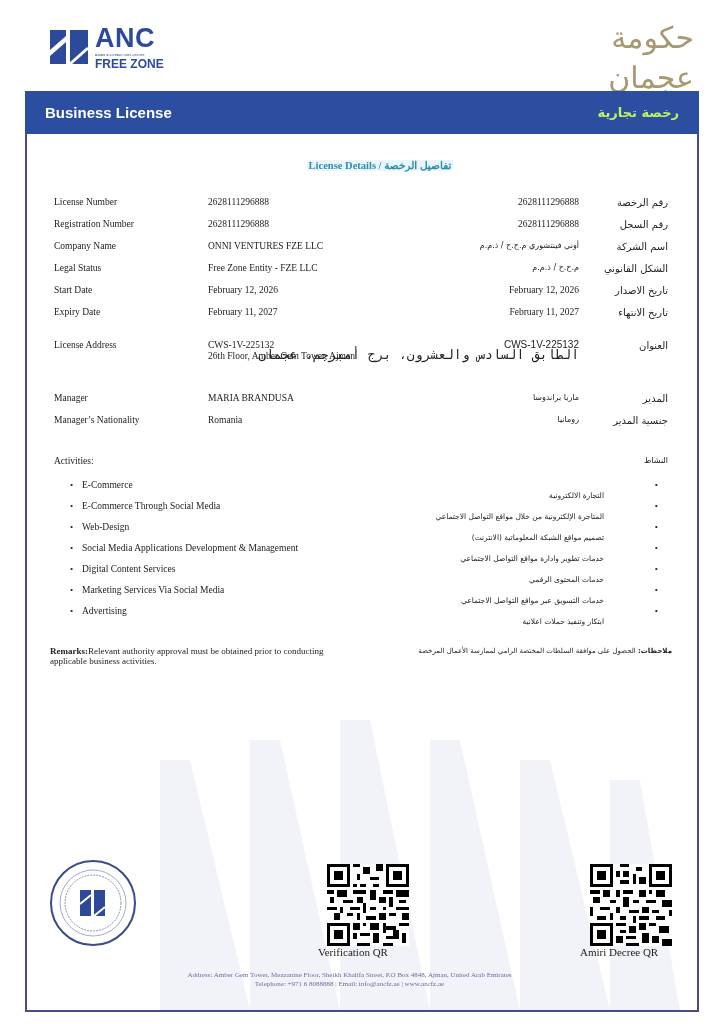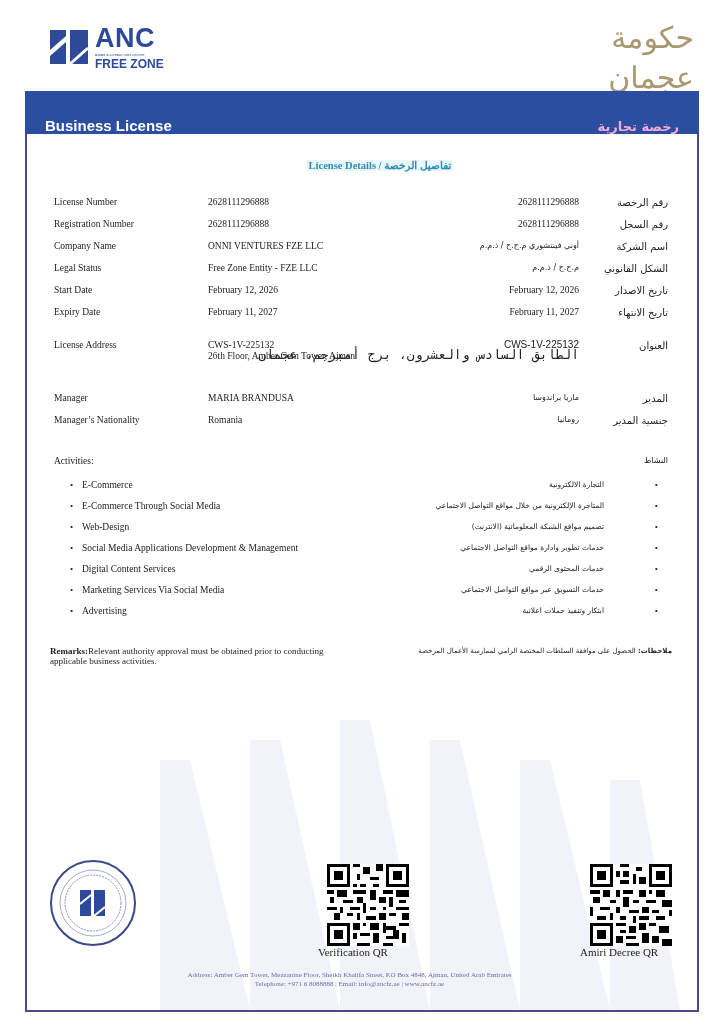--- a/index.html
+++ b/index.html
@@ -11,23 +11,23 @@
   .logo-text { margin-left: 5px; display: flex; flex-direction: column; line-height: 1; }
   .logo-anc-title { font-family: "Liberation Sans", sans-serif; font-weight: bold; font-size: 27px; color: #2d4a9a; letter-spacing: 0.5px; }
   .logo-anc-small { font-family: "Liberation Sans", sans-serif; font-size: 3px; color: #2d4a9a; margin: 2px 0 1px; height: 3px; overflow: hidden; }
   .logo-anc-fz { font-family: "Liberation Sans", sans-serif; font-weight: bold; font-size: 12px; color: #2d4a9a; }
 
   .logo-gov { position: absolute; right: 30px; top: 18px; width: 100px; text-align: right; }
   .gov-calligraphy { font-family: "DejaVu Serif", serif; font-size: 30px; color: #a89870; line-height: 40px; direction: rtl; }
   .gov-caption { font-family: "Liberation Serif", serif; font-size: 8px; color: #555; margin-top: 2px; }
 
   .frame { position: absolute; left: 25px; top: 91px; width: 674px; height: 921px; border: 2px solid #4a4a8a; border-top: none; }
-  .header-bar { position: absolute; left: 25px; top: 91px; width: 674px; height: 43px; background: #2b4ea0; display: flex; align-items: flex-end; justify-content: space-between; padding: 0 20px; }
+  .header-bar { position: absolute; left: 25px; top: 91px; width: 674px; height: 43px; background: #2b4ea0; display: flex; align-items: center; justify-content: space-between; padding: 0 20px; }
   .header-en { font-family: "Liberation Sans", sans-serif; font-weight: bold; font-size: 15px; color: #fff; }
-  .header-ar { font-family: "DejaVu Sans", sans-serif; font-weight: bold; font-size: 13px; color: #f9a8d4; direction: rtl; }
+  .header-ar { font-family: "DejaVu Sans", sans-serif; font-weight: bold; font-size: 13px; color: #bef264; direction: rtl; }
 
   .watermark { position: absolute; left: 160px; top: 700px; width: 520px; height: 310px; opacity: 0.06; }
 
   .section-title { position: absolute; left: 0; width: 724px; top: 159px; text-align: center; font-size: 10.5px; color: #2a8fb0; font-weight: bold; }
   .section-title span { background: #eaf6fa; padding: 0 2px; margin-left: 36px; }
 
   .row { position: absolute; left: 0; width: 724px; height: 16px; font-size: 9.5px; }
   .row .lbl { position: absolute; left: 54px; }
   .row .val { position: absolute; left: 208px; }
   .row .val-ar { position: absolute; right: 145px; text-align: right; direction: rtl; font-family: "DejaVu Sans", sans-serif; font-size: 8px; }
@@ -37,21 +37,21 @@
   .addr-val { position: absolute; left: 208px; top: 340px; font-size: 9.5px; line-height: 11px; }
   .addr-ar { position: absolute; right: 145px; top: 339px; text-align: right; font-size: 9.5px; line-height: 11px; }
   .addr-ar .code { font-family: "Liberation Sans", sans-serif; font-size: 10px; }
   .addr-ar .line { font-family: Liberation Mono, monospace; font-size: 13px; direction: rtl; }
 
   .activities-lbl { position: absolute; left: 54px; top: 456px; font-size: 9.5px; }
   .activities-lbl-ar { position: absolute; right: 56px; top: 456px; font-family: "DejaVu Sans", sans-serif; font-size: 8px; direction: rtl; }
   .act-item { position: absolute; left: 0; width: 724px; height: 16px; font-size: 9.5px; }
   .act-item .bullet { position: absolute; left: 70px; font-size: 9px; }
   .act-item .en { position: absolute; left: 82px; }
-  .act-item .ar { position: absolute; right: 120px; direction: rtl; font-family: "DejaVu Sans", sans-serif; font-size: 7.5px; }
+  .act-item .ar { position: absolute; right: 120px; direction: rtl; font-family: "DejaVu Sans", sans-serif; font-size: 7.5px; margin-top: 11px; }
   .act-item .bullet-ar { position: absolute; right: 66px; font-size: 9px; }
 
   .remarks { position: absolute; left: 50px; top: 646px; width: 310px; font-size: 9px; line-height: 10px; }
   .remarks b { font-weight: bold; }
   .remarks-ar { position: absolute; right: 52px; top: 647px; width: 300px; text-align: right; direction: rtl; font-family: "DejaVu Sans", sans-serif; font-size: 7px; }
   .remarks-ar b { font-weight: bold; }
 
   .seal { position: absolute; left: 48px; top: 858px; width: 90px; height: 90px; }
 
   .qr { position: absolute; width: 82px; height: 82px; background: #fff; }

